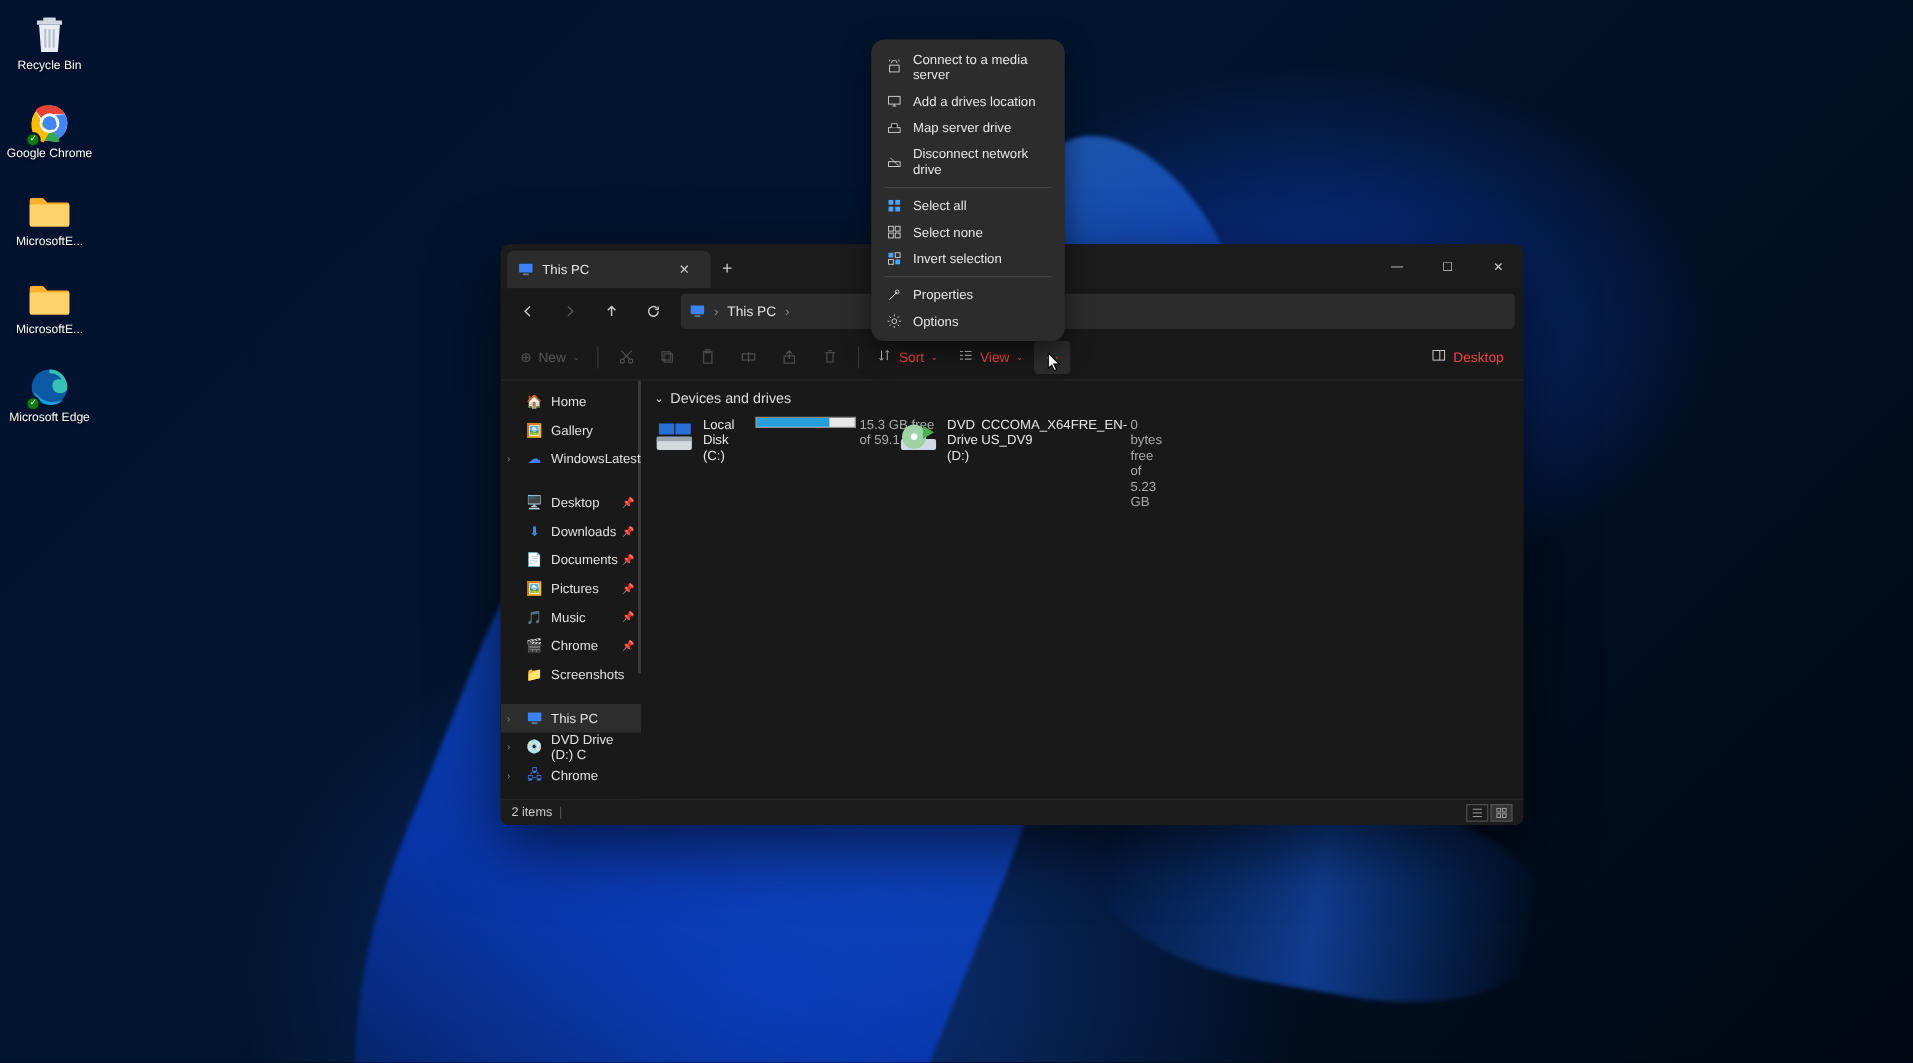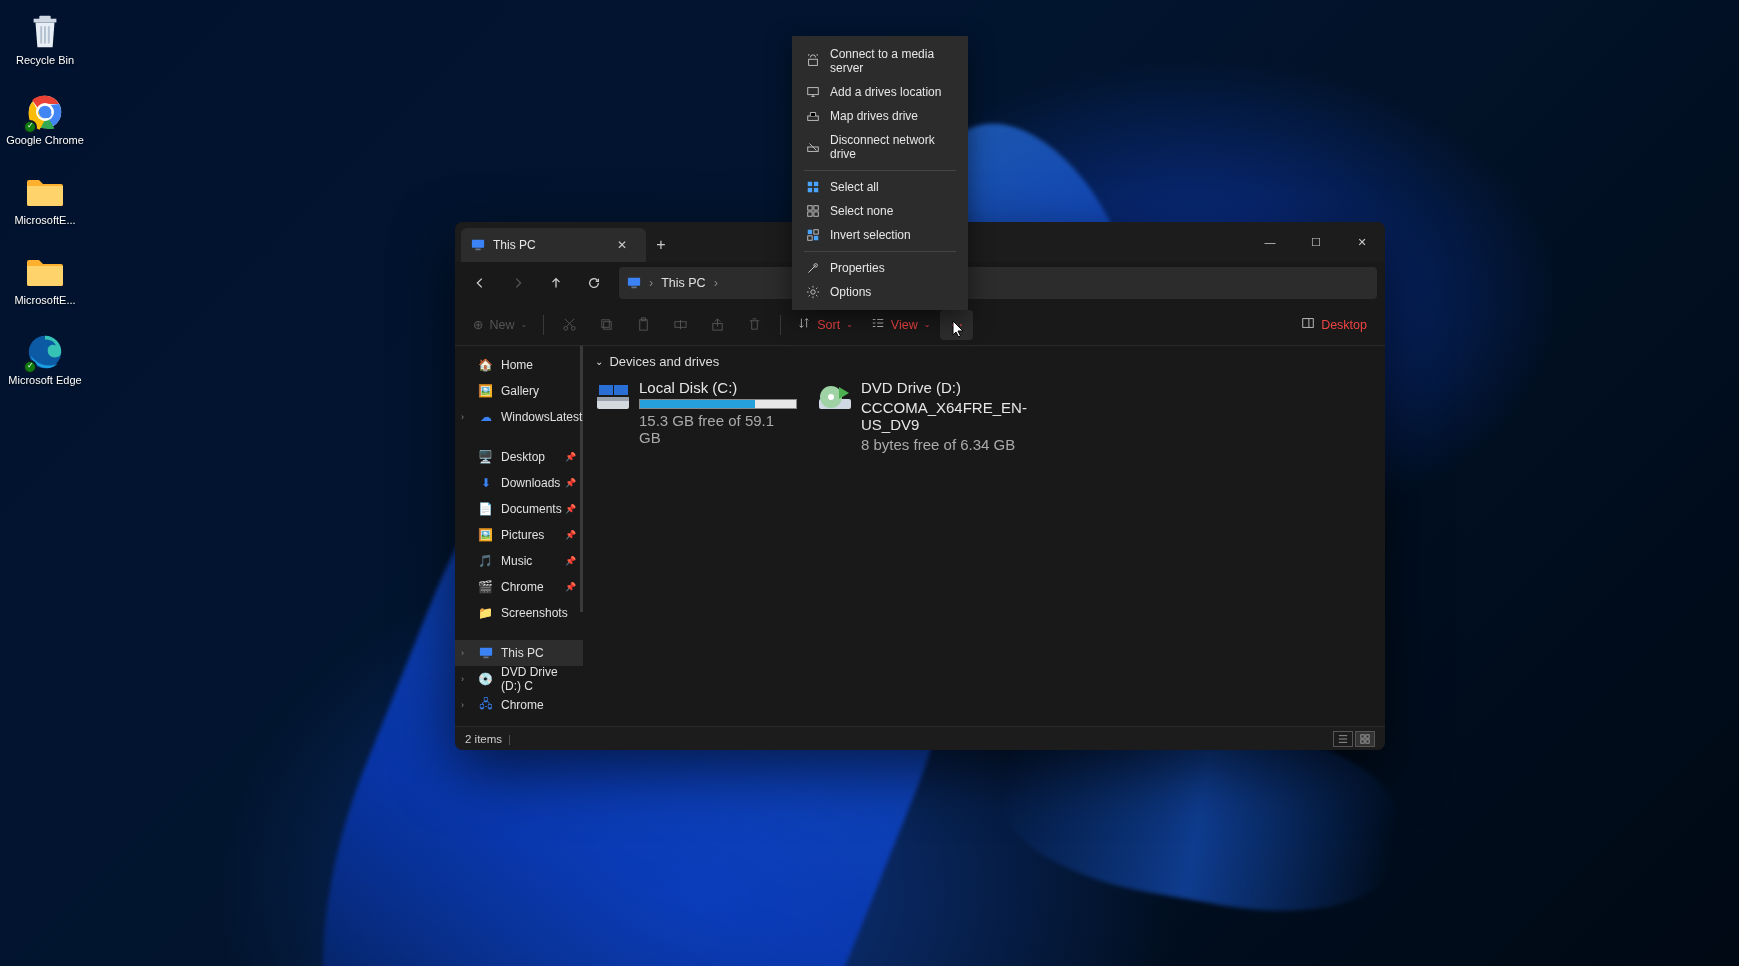--- a/index.html
+++ b/index.html
@@ -63,34 +63,34 @@
   .sb-item.selected { background: #2d2d2d; }
   .sb-item .expander { position: absolute; left: 6px; color: #888; font-size: 9px; }
   .sb-item .pin { position: absolute; right: 6px; color: #888; font-size: 9px; }
   .sb-icon { width: 14px; height: 14px; display: inline-flex; align-items: center; justify-content: center; flex-shrink: 0; }
   .sb-sep { height: 14px; }
   .content { flex: 1; background: #191919; padding: 8px 12px; color: #e0e0e0; overflow: auto; }
   .group-header { display: flex; align-items: center; gap: 6px; font-size: 13px; color: #ddd; margin-bottom: 10px; }
   .drives { display: flex; gap: 22px; flex-wrap: wrap; }
   .drive { display: flex; gap: 8px; width: 200px; cursor: pointer; }
   .drive-icon { width: 36px; height: 36px; flex-shrink: 0; }
-  .drive-info { display: flex; flex-direction: column; gap: 3px; font-size: 15px; }
+  .drive-info { display: flex; gap: 3px; font-size: 12px; }
   .drive-name { color: #e6e6e6; }
   .drive-bar { height: 10px; background: #e8e8e8; border: 1px solid #888; position: relative; width: 158px; }
   .drive-bar .fill { height: 100%; background: #26a0da; }
   .drive-free { color: #aaa; }
   .statusbar { height: 24px; background: #1c1c1c; border-top: 1px solid #2a2a2a; display: flex; align-items: center; padding: 0 10px; font-size: 11.5px; color: #ccc; }
   .statusbar .view-toggles { margin-left: auto; display: flex; gap: 2px; }
   .vtog { width: 20px; height: 16px; border: 1px solid #555; display: flex; align-items: center; justify-content: center; font-size: 9px; cursor: pointer; }
   .vtog.active { background: #333; }
 
   
   .ctx-menu {
     position: absolute; left: 792px; top: 36px; width: 176px;
-    background: #2c2c2c; border-radius: 1px; padding: 6px 4px;
+    background: #2c2c2c; border-radius: 12px; padding: 6px 4px;
     box-shadow: 0 8px 24px rgba(0,0,0,.5); z-index: 10;
   }
   .ctx-item { display: flex; align-items: center; gap: 10px; padding: 5px 10px; color: #e6e6e6; font-size: 12px; border-radius: 4px; cursor: pointer; }
   .ctx-sep { height: 1px; background: #444; margin: 4px 8px; }
   .ctx-icon { width: 14px; height: 14px; display: inline-flex; align-items: center; justify-content: center; color: #ccc; flex-shrink: 0; }
 
   .cursor { position: absolute; left: 952px; top: 320px; width: 14px; height: 20px; z-index: 20; pointer-events: none; }
 
   
   .sb-scroll { position:absolute; right:0; top:0; width:3px; height:70%; background:#3a3a3a; }
@@ -394,21 +394,21 @@
             <svg viewBox="0 0 36 36" width="36" height="36">
                 <rect x="2" y="20" width="32" height="10" rx="2" fill="#cfd8e3"></rect>
                 <circle cx="14" cy="18" r="11" fill="#9fd2a4"></circle>
                 <circle cx="14" cy="18" r="3" fill="#fff"></circle>
                 <path fill="#4caf50" d="M22 8l10 6-10 6z"></path>
               </svg>
           </div>
           <div class="drive-info">
             <div class="drive-name">DVD Drive (D:)</div>
             <div class="drive-name">CCCOMA_X64FRE_EN-US_DV9</div>
-            <div class="drive-free">8 bytes free of 6.34 GB</div>
+            <div class="drive-free">0 bytes free of 5.23 GB</div>
           </div>
         </div>
       </div>
     </div>
   </div>
 
   <div class="statusbar">
     <span>2 items</span>
     <span style="margin:0 6px;color:#555">|</span>
     <div class="view-toggles">
@@ -448,21 +448,21 @@
     </span>
     <span>Add a drives location</span>
   </div>
   <div class="ctx-item">
     <span class="ctx-icon">
       <svg viewBox="0 0 16 16" width="14" height="14">
           <rect x="2" y="8" width="12" height="5" stroke="#ccc" fill="none"></rect>
           <path stroke="#ccc" d="M5 8V4h6v4"></path>
         </svg>
     </span>
-    <span>Map drives drive</span>
+    <span>Map server drive</span>
   </div>
   <div class="ctx-item">
     <span class="ctx-icon">
       <svg viewBox="0 0 16 16" width="14" height="14">
           <rect x="2" y="8" width="12" height="5" stroke="#ccc" fill="none"></rect>
           <path stroke="#ccc" d="M4 4l8 8"></path>
         </svg>
     </span>
     <span>Disconnect network drive</span>
   </div>

